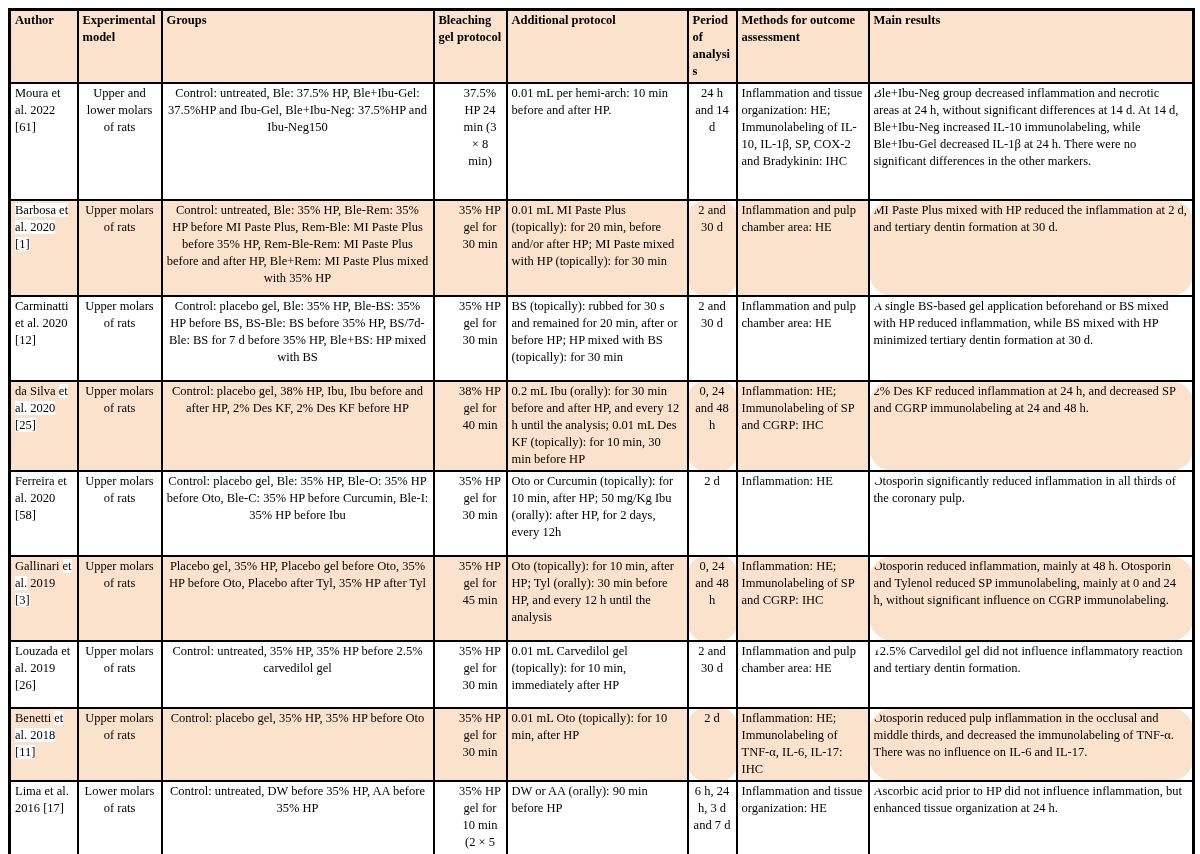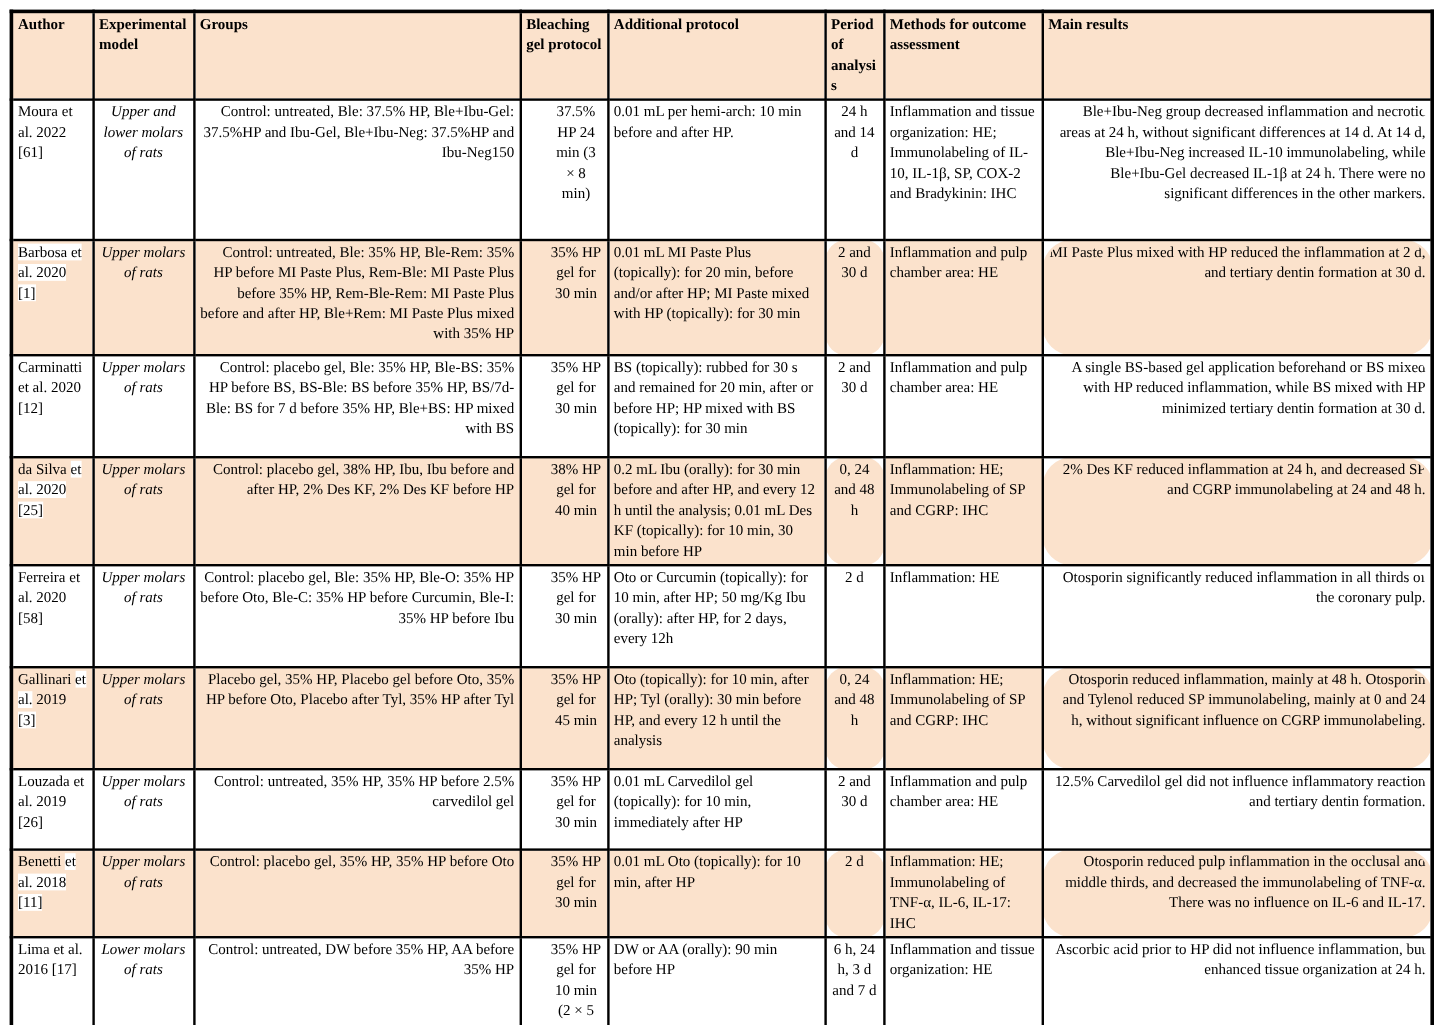--- a/index.html
+++ b/index.html
@@ -31,27 +31,27 @@
     height:54px;
   }
   tbody tr{ background:#ffffff; }
   tbody tr.shaded{ background:var(--peach,#FBE2CC); }
   
   col.c0{width:68px;}  col.c1{width:84px;}  col.c2{width:272px;}
   col.c3{width:73px;}  col.c4{width:181px;} col.c5{width:49px;}
   col.c6{width:132px;} col.c7{width:325px;}
   
   td.col-0{text-align:left;}
-  td.col-1{text-align:center;font-style:italic;}
-  td.col-2{text-align:right;}
+  td.col-1{text-align:center;}
+  td.col-2{text-align:center;}
   td.col-3{text-align:center;padding-left:24px;}
   td.col-4{text-align:left;}
   td.col-5{text-align:center;border-radius:17px;}
   td.col-6{text-align:left;}
-  td.col-7{text-align:right;border-radius:24px;}
+  td.col-7{text-align:left;border-radius:24px;}
   
   tbody tr:nth-child(1) td{height:112px;}
   tbody tr:nth-child(2) td{height:91px;}
   tbody tr:nth-child(3) td{height:80px;}
   tbody tr:nth-child(4) td{height:83px;}
   tbody tr:nth-child(5) td{height:80px;}
   tbody tr:nth-child(6) td{height:80px;}
   tbody tr:nth-child(7) td{height:62px;}
   tbody tr:nth-child(8) td{height:65px;}
   tbody tr:nth-child(9) td{height:79px;}

